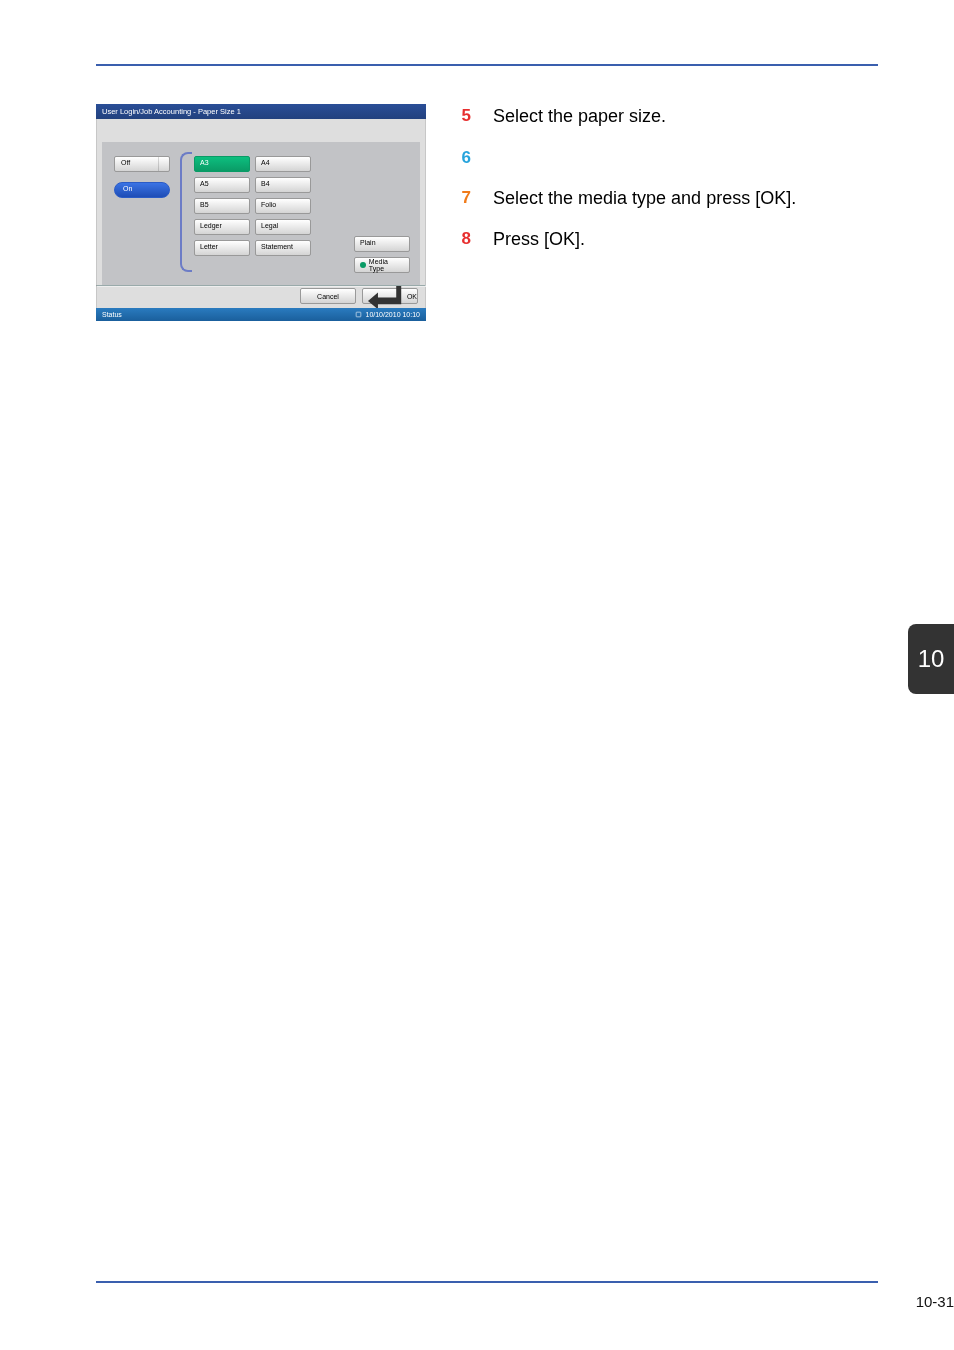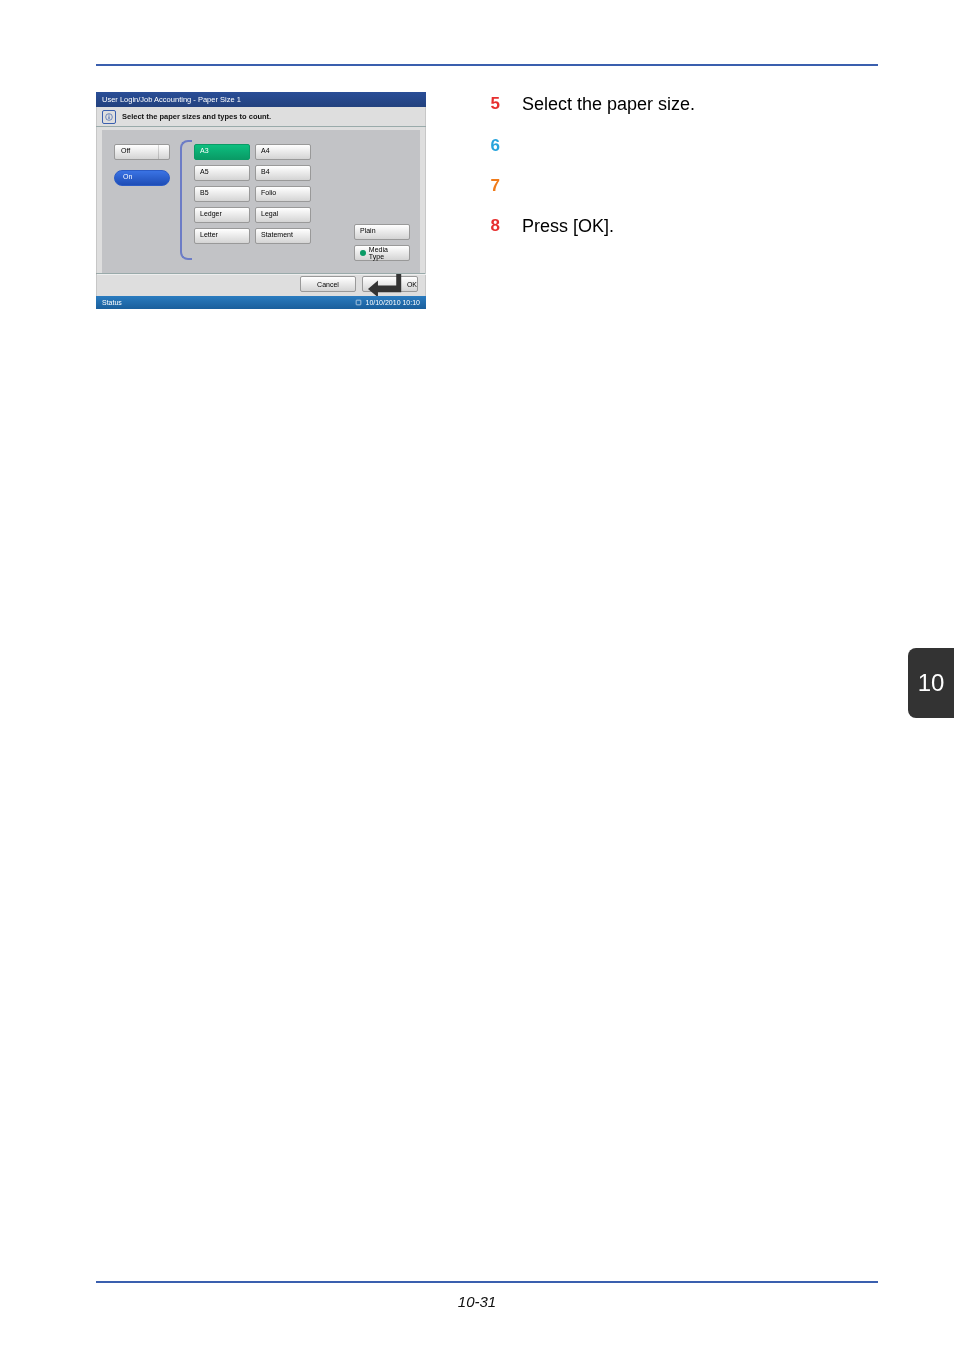--- a/index.html
+++ b/index.html
@@ -3,21 +3,21 @@
 <meta charset="utf-8">
 <style>
   * { box-sizing: border-box; margin: 0; padding: 0; }
   html,body { width: 954px; height: 1350px; font-family: Arial, Helvetica, sans-serif; background:#fff; }
   body { position:relative; }
 
   .page { position:absolute; inset:0; padding: 56px 76px 40px 96px; }
   .hdr-title { text-align:right; font-style:italic; font-size:18px; color:#111; }
   .hdr-rule { border:none; border-top:2px solid #3a5fae; margin-top:8px; }
 
-  .content-row { display:flex; gap:62px; margin-top:26px; }
+  .content-row { display:flex; gap:33px; margin-top:38px; }
 
   
   .panel-wrap { width:330px; height:217px; background:#dedede; position:relative; overflow:hidden; box-shadow:0 0 0 1px rgba(0,0,0,0.1) inset; }
   .panel-title { height:15px; background:linear-gradient(#2a4e97,#22417e); color:#fff; font-size:7.5px; display:flex; align-items:center; padding:0 6px; }
   .info-row { display:flex; align-items:center; gap:6px; height:20px; padding:0 6px; border-bottom:1px solid #9aa; }
   .info-ico { width:14px; height:14px; border:1px solid #3a5fae; border-radius:2px; display:flex; align-items:center; justify-content:center; }
   .info-ico svg { width:8px; height:8px; }
   .info-txt { font-size:7.5px; font-weight:bold; color:#111; }
 
   .panel-body { position:absolute; left:6px; right:6px; top:38px; bottom:34px; background:#c2c3c6; }
@@ -49,44 +49,34 @@
   .step { display:flex; gap:22px; margin-bottom:20px; }
   .num { width:12px; font-family:Arial; font-weight:bold; font-size:17px; text-align:right; }
   .num.c1{color:#e72f2f;}
   .num.c2{color:#27a4dc;}
   .num.c3{color:#f07b1a;}
   .num.c4{color:#e72f2f;}
   .step-txt { font-size:18px; color:#000; line-height:1.2; }
 
   .footer { position:absolute; left:0; right:0; bottom:40px; text-align:center; }
   .ftr-rule { border:none; border-top:2px solid #3a5fae; margin:0 76px 10px 96px; }
-  .page-num { font-style:italic; font-size:15px; color:#111; }
+  .page-num { font-size:15px; color:#111;text-align:right; }
 
-  .side-tab { position:absolute; right:0; top:648px; width:46px; height:70px; background:#333; border-radius:8px 0 0 8px; color:#fff; font-size:24px; display:flex; align-items:center; justify-content:center; }
+  .side-tab { position:absolute; right:0; top:624px; width:46px; height:70px; background:#333; border-radius:8px 0 0 8px; color:#fff; font-size:24px; display:flex; align-items:center; justify-content:center; }
 </style>
 </head>
 <body>
 
 <div class="page">
   <hr class="hdr-rule">
 
   <div class="content-row">
 
     <div class="panel-wrap">
       <div class="panel-title">User Login/Job Accounting - Paper Size 1</div>
-      <div class="info-row">
-        <span class="info-ico">
-          <svg viewBox="0 0 24 24">
-              <circle cx="12" cy="12" r="10" fill="none" stroke="#3a5fae" stroke-width="2"></circle>
-              <rect x="10.5" y="10" width="3" height="8" fill="#3a5fae"></rect>
-              <circle cx="12" cy="6" r="1.8" fill="#3a5fae"></circle>
-            </svg>
-        </span>
-        <span class="info-txt">Select the paper sizes and types to count.</span>
-      </div>
 
       <div class="panel-body">
         <div class="offbtn"><span>Off</span><span class="line"></span></div>
         <div class="onbtn">On</div>
         <div class="bracket"></div>
 
         <div class="grid">
           <div class="pbtn sel">A3</div>
           <div class="pbtn">A4</div>
           <div class="pbtn">A5</div>
@@ -137,20 +127,21 @@
     <div class="steps">
       <div class="step">
           <span class="num c1">5</span>
           <span class="step-txt">Select the paper size.</span>
         </div>
       <div class="step">
           <span class="num c2">6</span>
         </div>
       <div class="step">
           <span class="num c3">7</span>
+          <span class="step-txt">Select the media type and press [OK].</span>
         </div>
       <div class="step">
           <span class="num c4">8</span>
           <span class="step-txt">Press [OK].</span>
         </div>
     </div>
   </div>
 
   <div class="footer">
     <hr class="ftr-rule">

